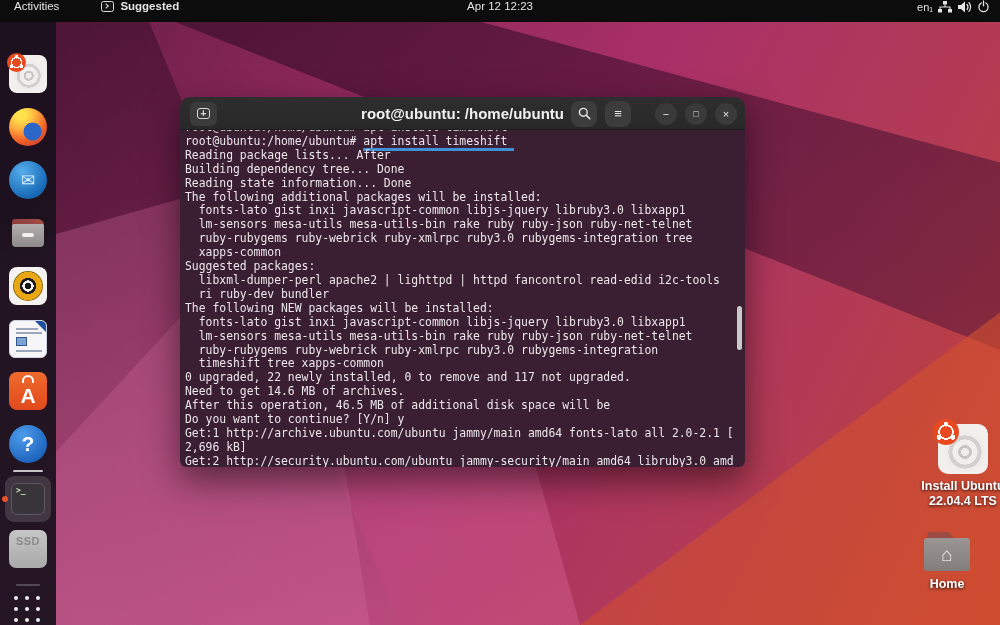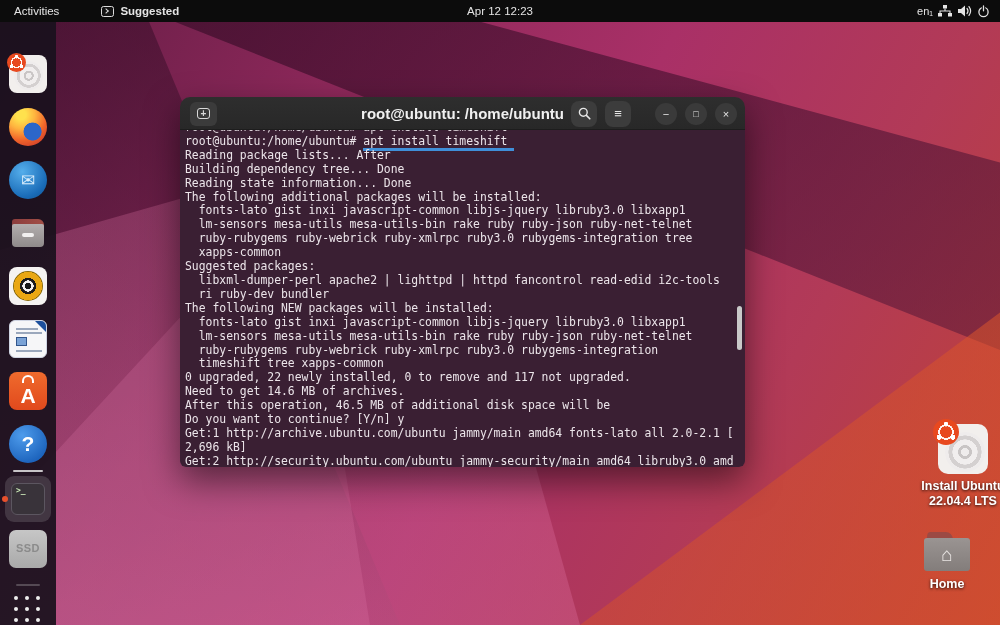--- a/index.html
+++ b/index.html
@@ -20,21 +20,21 @@
     background:linear-gradient(205deg, rgba(224,112,162,.16), rgba(230,122,172,.34)); }
   .wp-light-fan2 { position:absolute; inset:0;
     clip-path:polygon(0 82%, 30% 30%, 37% 100%, 0 100%);
     background:rgba(236,132,182,.2); }
   .wp-red-corner { position:absolute; inset:0;
     clip-path:polygon(58% 100%, 100% 50%, 100% 100%);
     background:linear-gradient(115deg, rgba(198,62,44,.30), rgba(216,84,44,.6)); }
 
   
   .topbar { position:absolute; left:0; top:0; width:1000px; height:22px; background:#0c0c0c;
-    color:#e4e4e4; font-size:11.5px; display:flex; align-items:center; z-index:50; }
+    color:#e4e4e4; font-size:11.5px; display:flex; align-items:flex-start; z-index:50; }
   .tb-activities { margin-left:14px; cursor:pointer; }
   .tb-app { display:flex; align-items:center; gap:6px; margin-left:42px; font-weight:bold; }
   .tb-term-ic { width:13px; height:11px; border:1px solid #dcdcdc; border-radius:2.5px; background:#141414; position:relative; }
   .tb-term-ic::after { content:""; position:absolute; left:2px; top:2.5px; width:3px; height:3px;
     border-left:1px solid #dcdcdc; border-bottom:1px solid #dcdcdc; transform:rotate(-135deg); }
   .tb-clock { position:absolute; left:50%; transform:translateX(-50%); font-weight:500; }
   .tb-right { position:absolute; right:10px; display:flex; align-items:center; gap:5px; }
   .tb-kbd { font-size:11px; }
   .tb-right svg { display:block; }
 
@@ -99,21 +99,21 @@
     background:rgba(255,255,255,.14); cursor:pointer; }
   .dock-term-box .scr { position:absolute; left:6px; top:7px; width:34px; height:32px; border-radius:6px;
     background:#39333a; border:1px solid #5c5660; }
   .dock-term-box .prm { position:absolute; left:11px; top:10px; color:#cdecb9; font-family:"DejaVu Sans Mono",monospace;
     font-size:8px; font-weight:bold; }
   .dock-term-box .run-dot { position:absolute; left:-3px; top:50%; transform:translateY(-50%);
     width:6px; height:6px; border-radius:50%; background:#e8502c; }
 
   .icon-ssd { background:linear-gradient(180deg,#c6c6c6,#a9a9a9); border-radius:7px; width:100%; height:100%;
     display:flex; align-items:flex-end; justify-content:center; color:#8b8b8b; font-weight:bold; font-size:11px; }
-  .icon-ssd span { margin-bottom:14px; letter-spacing:.5px; }
+  .icon-ssd span { margin-bottom:21px; letter-spacing:.5px; }
 
   .dock-sep { position:absolute; left:13px; width:30px; height:2px; background:rgba(255,255,255,.75); border-radius:1px; }
   .dock-sep.faint { opacity:.3; left:16px; width:24px; height:1.5px; }
 
   .icon-grid { position:absolute; left:14px; display:grid; grid-template-columns:repeat(3,4px); grid-gap:7px; cursor:pointer; }
   .icon-grid i { width:4px; height:4px; border-radius:50%; background:#efefef; }
 
   
   .term-window { position:absolute; left:180px; top:97px; width:565px; height:370px; z-index:30;
     border-radius:10px 10px 6px 6px; box-shadow:0 14px 34px rgba(0,0,0,.5); overflow:hidden; }

